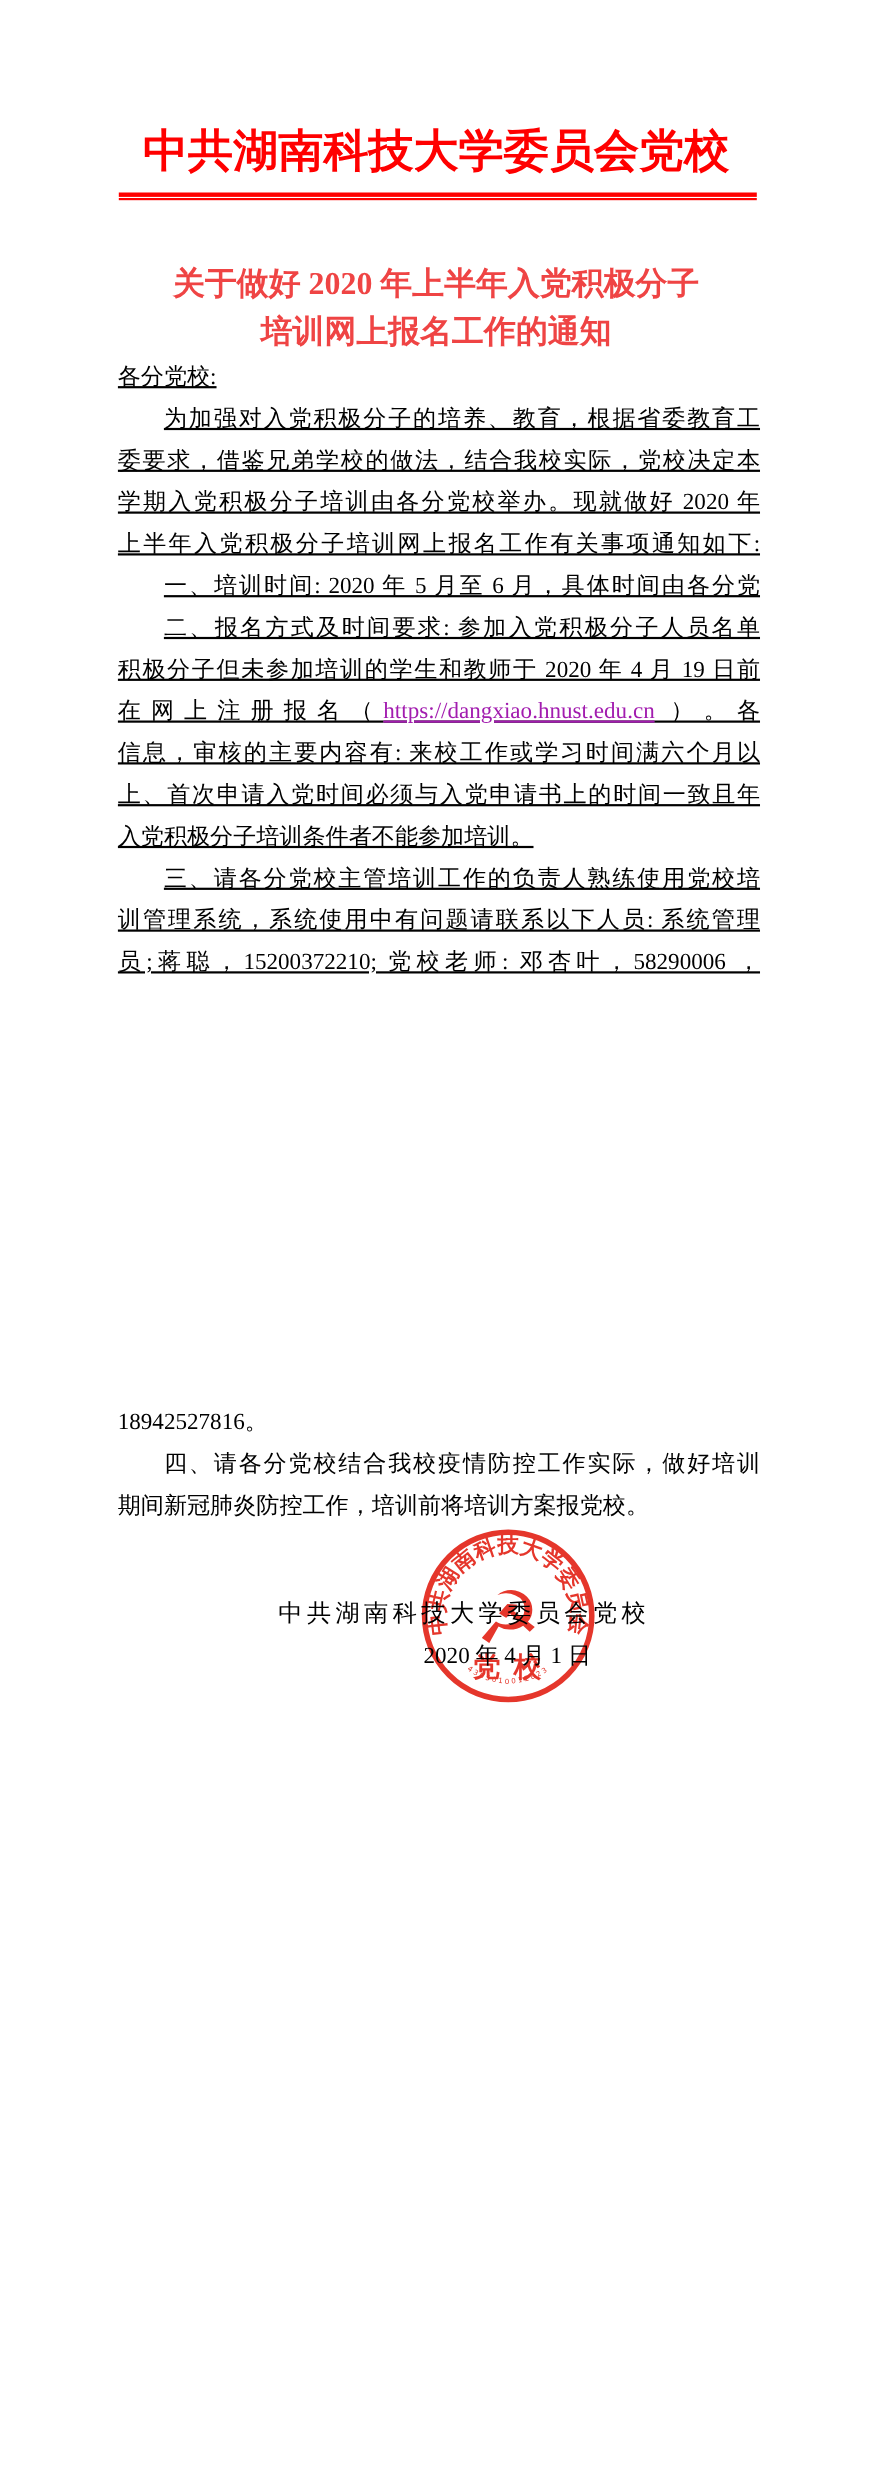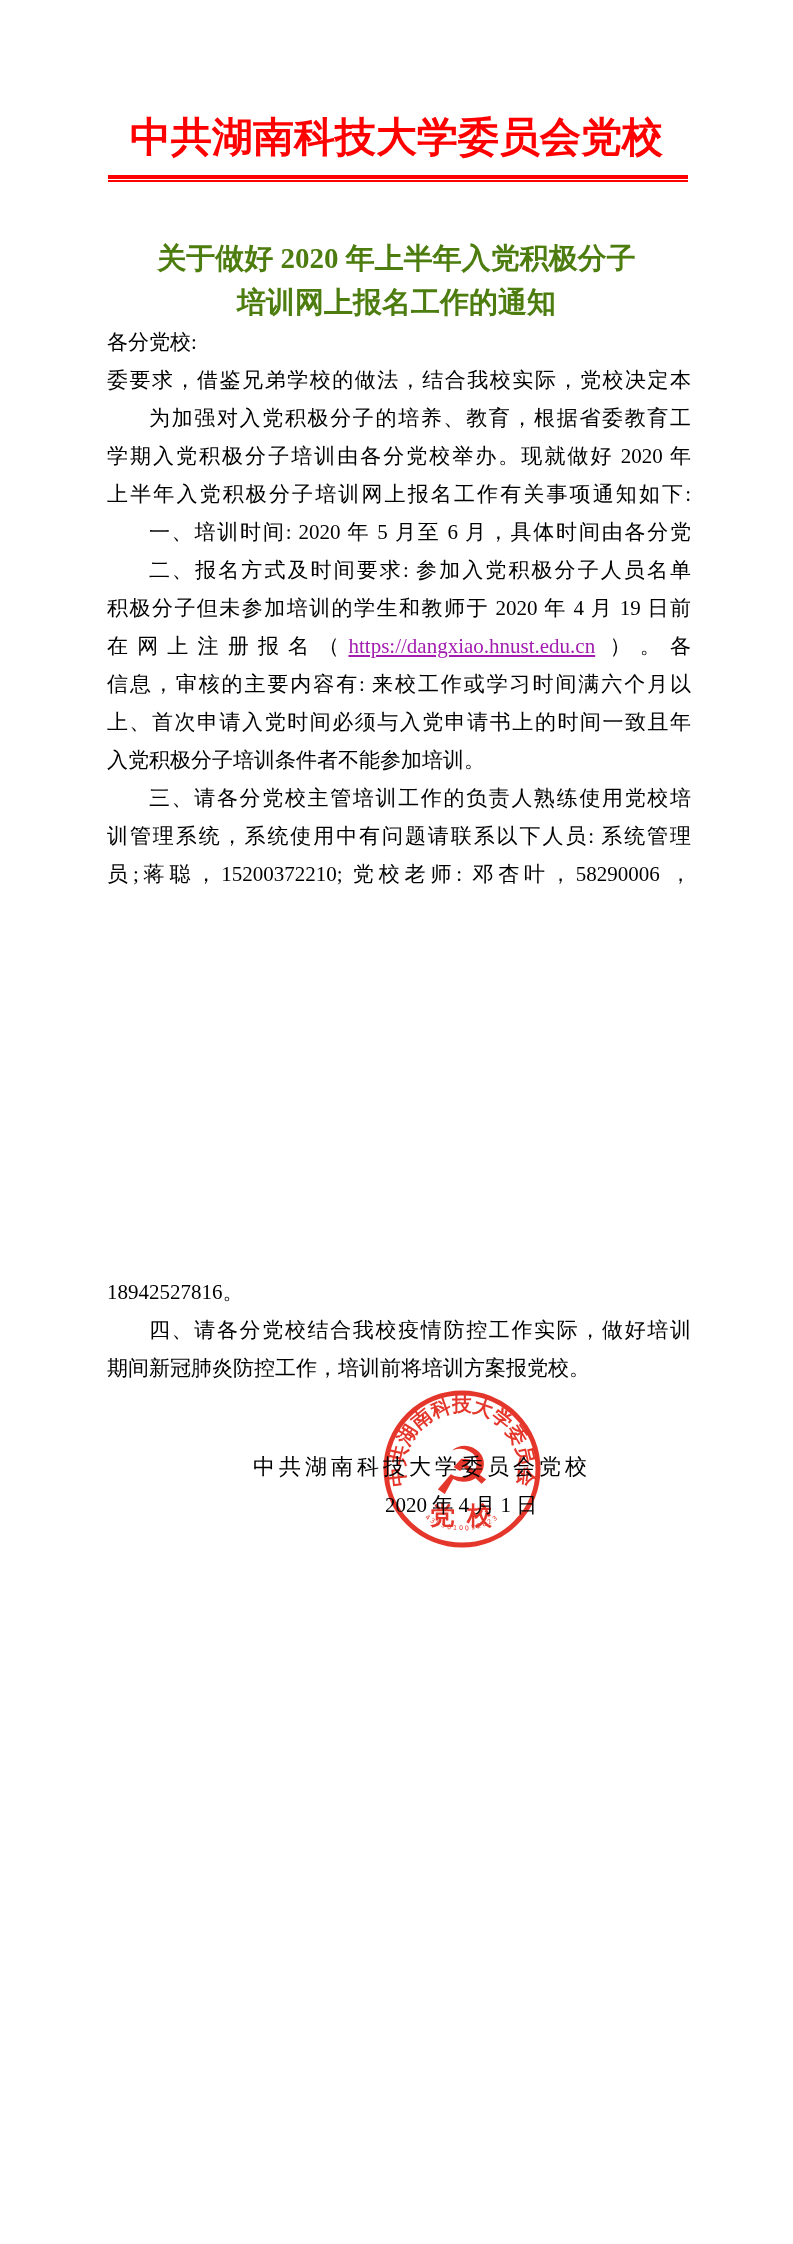--- a/index.html
+++ b/index.html
@@ -22,28 +22,28 @@
   .red-rule{
     position:absolute;left:108px;top:175px;width:580px;height:1px;
     background:#ffffff;
     border-top:4px solid #ff0000;
     border-bottom:2px solid #ff0000;
   }
   
   .doc-title{
     position:absolute;left:0;top:236px;width:793px;
     text-align:center;font-weight:bold;font-size:29px;line-height:44px;
-    color:#4d7c0f;
+    color:#ef4444;
   }
   
   .body-block{
     position:absolute;left:107px;width:584px;
     font-size:21px;line-height:38px;
   }
-  #body-page1{top:323px;}
+  #body-page1{top:323px;text-decoration:underline;}
   #body-page2{top:1273px;}
   .bline{height:38px;overflow:hidden;}
   .bline.just{text-align:justify;text-align-last:justify;}
   .bline.ind{padding-left:42px;}
   .bline.ind.just{width:542px;}
   .url{color:#a21caf;text-decoration:underline;}
   
   .sig-line{
     position:absolute;left:253px;top:1452px;
     font-size:22px;letter-spacing:4px;white-space:nowrap;
@@ -68,22 +68,22 @@
 
   <div class="red-rule"></div>
 
   <div class="doc-title">
     <div>关于做好 2020 年上半年入党积极分子</div>
     <div>培训网上报名工作的通知</div>
   </div>
 
   <div class="body-block" id="body-page1">
       <div class="bline">各分党校:</div>
+      <div class="bline just ind">为加强对入党积极分子的培养、教育，根据省委教育工</div>
       <div class="bline just">委要求，借鉴兄弟学校的做法，结合我校实际，党校决定本</div>
-      <div class="bline just ind">为加强对入党积极分子的培养、教育，根据省委教育工</div>
       <div class="bline just">学期入党积极分子培训由各分党校举办。现就做好 2020 年</div>
       <div class="bline just">上半年入党积极分子培训网上报名工作有关事项通知如下:</div>
       <div class="bline just ind">一、培训时间: 2020 年 5 月至 6 月，具体时间由各分党</div>
       <div class="bline just ind">二、报名方式及时间要求: 参加入党积极分子人员名单</div>
       <div class="bline just">积极分子但未参加培训的学生和教师于 2020 年 4 月 19 日前</div>
       <div class="bline just"><span>在网上注册报名（</span><span class="url">https://dangxiao.hnust.edu.cn</span><span> ）。各</span></div>
       <div class="bline just">信息，审核的主要内容有: 来校工作或学习时间满六个月以</div>
       <div class="bline just">上、首次申请入党时间必须与入党申请书上的时间一致且年</div>
       <div class="bline">入党积极分子培训条件者不能参加培训。</div>
       <div class="bline just ind">三、请各分党校主管培训工作的负责人熟练使用党校培</div>

